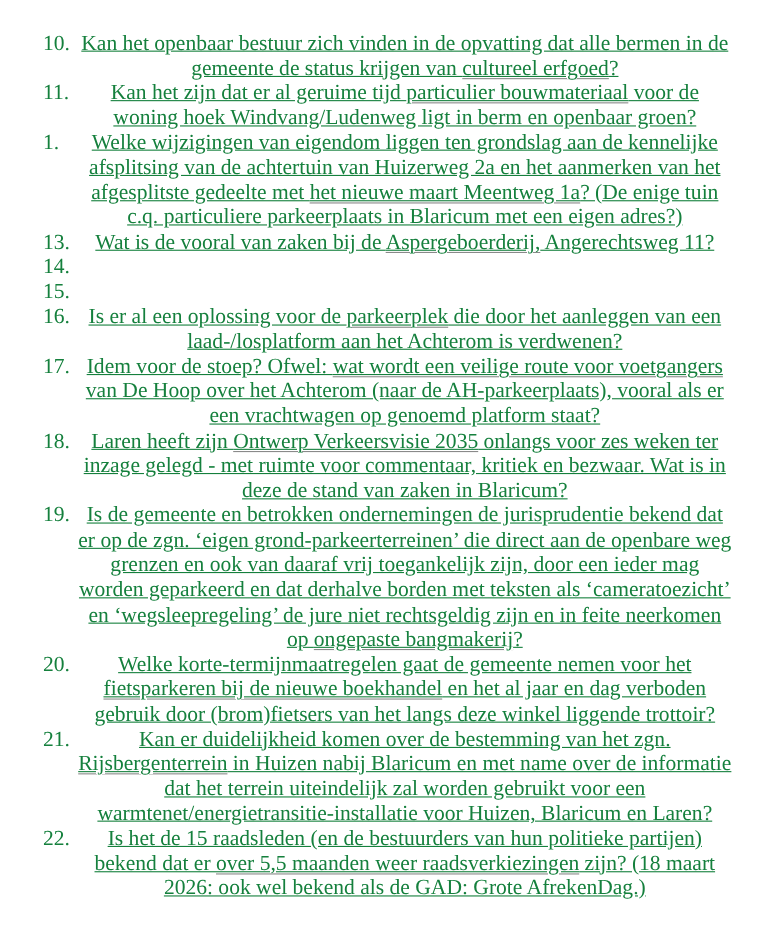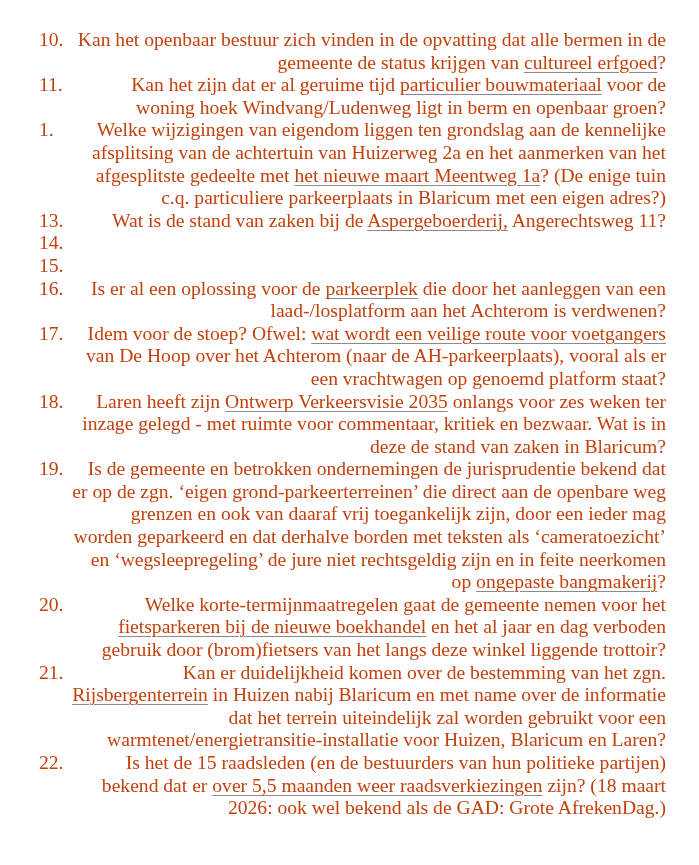--- a/index.html
+++ b/index.html
@@ -14,35 +14,36 @@
   }
   .page {
     box-sizing: border-box;
     width: 699px;
     height: 865px;
     padding-top: 29px;
     background: #ffffff;
     font-family: "Liberation Serif", "DejaVu Serif", serif;
     font-size: 19.6px;
     line-height: 22.6px;
-    color: #c2410c;
+    color: #15803d;
     -webkit-font-smoothing: antialiased;
   }
   .q-item {
     display: flex;
     align-items: flex-start;
   }
   .q-num {
     flex: 0 0 31px;
     margin-left: 39px;
     text-align: left;
   }
   .q-text {
     width: 596px;
-    text-align: right;
+    text-align: center;
+    text-decoration: underline;
   }
   .u {
     text-decoration: underline;
     text-decoration-thickness: 1px;
     text-decoration-color: #8a8a8a;
     text-underline-offset: 2.5px;
   }
 </style>
 </head>
 <body>
@@ -56,21 +57,21 @@
       <div class="q-item">
         <span class="q-num">11.</span>
         <div class="q-text"><span>Kan het zijn dat er al geruime tijd </span><span class="u">particulier bouwmateriaal</span><span> voor de woning hoek Windvang/Ludenweg ligt in berm en openbaar groen?</span></div>
       </div>
       <div class="q-item">
         <span class="q-num">1.</span>
         <div class="q-text"><span>Welke wijzigingen van eigendom liggen ten grondslag aan de kennelijke afsplitsing van de achtertuin van Huizerweg 2a en het aanmerken van het afgesplitste gedeelte met </span><span class="u">het nieuwe maart Meentweg 1a</span><span>? (De enige tuin c.q. particuliere parkeerplaats in Blaricum met een eigen adres?)</span></div>
       </div>
       <div class="q-item">
         <span class="q-num">13.</span>
-        <div class="q-text"><span>Wat is de stand van zaken bij de </span><span class="u">Aspergeboerderij,</span><span> Angerechtsweg 11?</span></div>
+        <div class="q-text"><span>Wat is de vooral van zaken bij de </span><span class="u">Aspergeboerderij,</span><span> Angerechtsweg 11?</span></div>
       </div>
       <div class="q-item">
         <span class="q-num">14.</span>
       </div>
       <div class="q-item">
         <span class="q-num">15.</span>
       </div>
       <div class="q-item">
         <span class="q-num">16.</span>
         <div class="q-text"><span>Is er al een oplossing voor de </span><span class="u">parkeerplek</span><span> die door het aanleggen van een laad-/losplatform aan het Achterom is verdwenen?</span></div>

